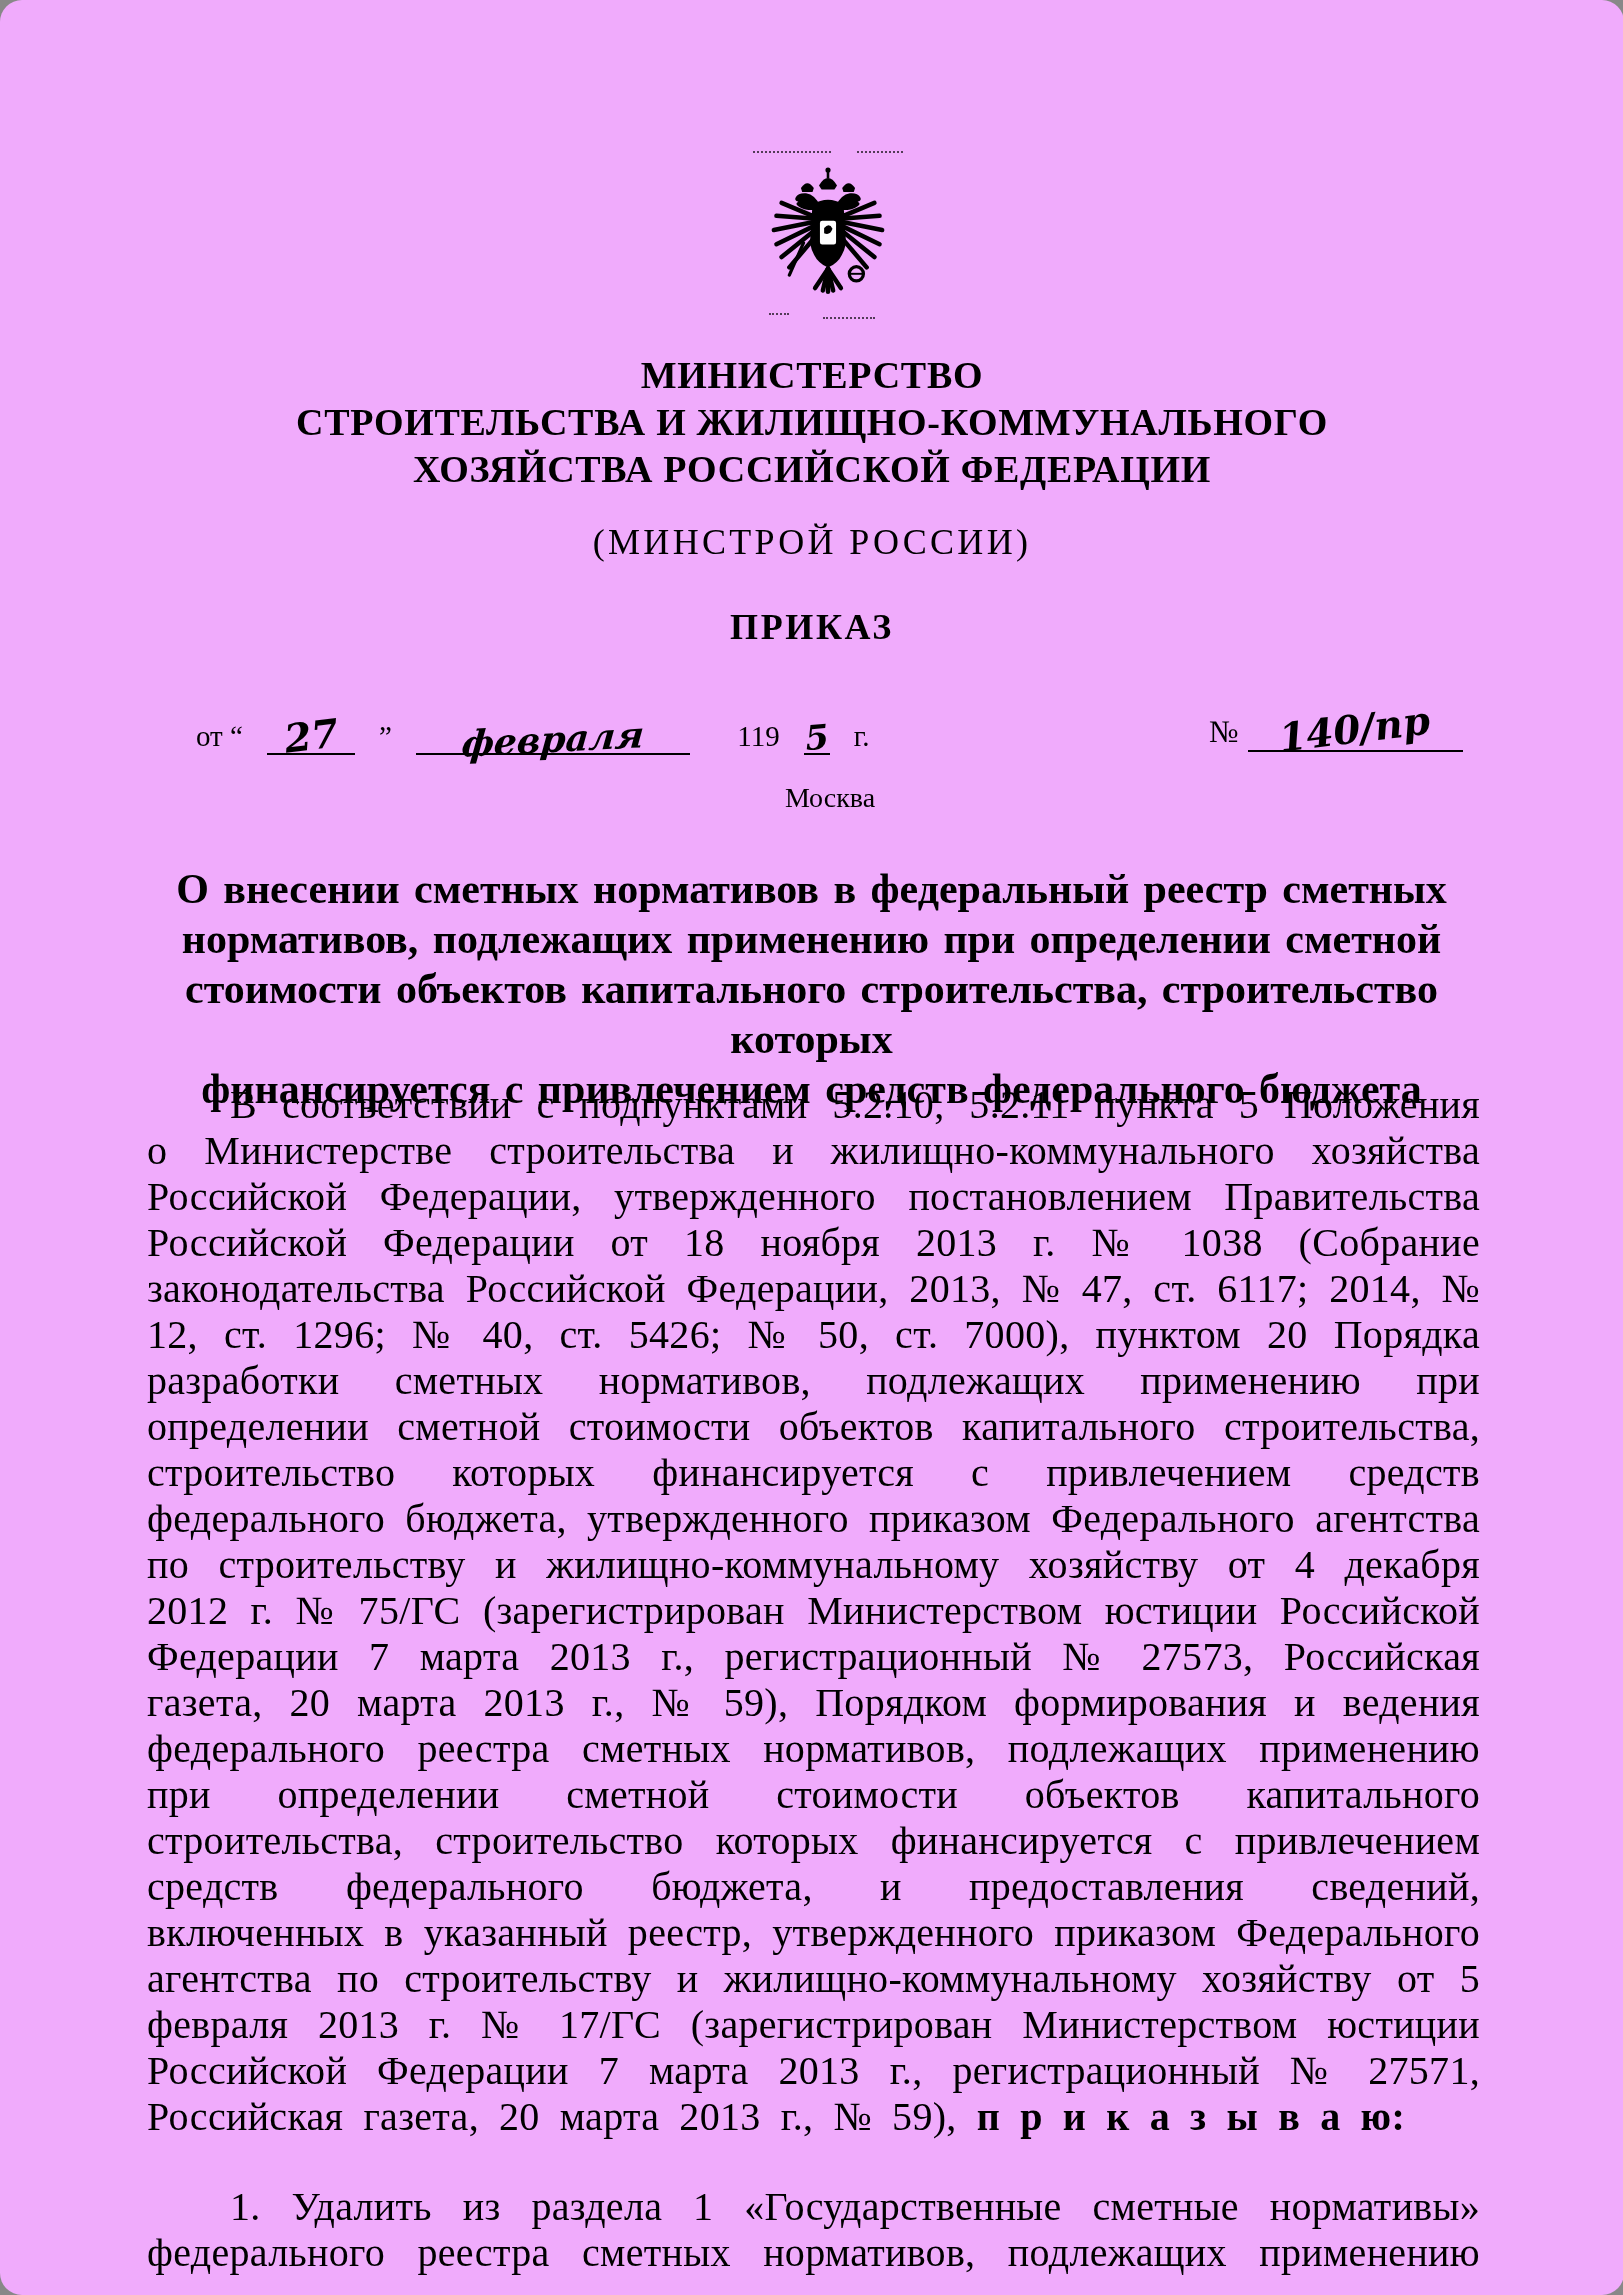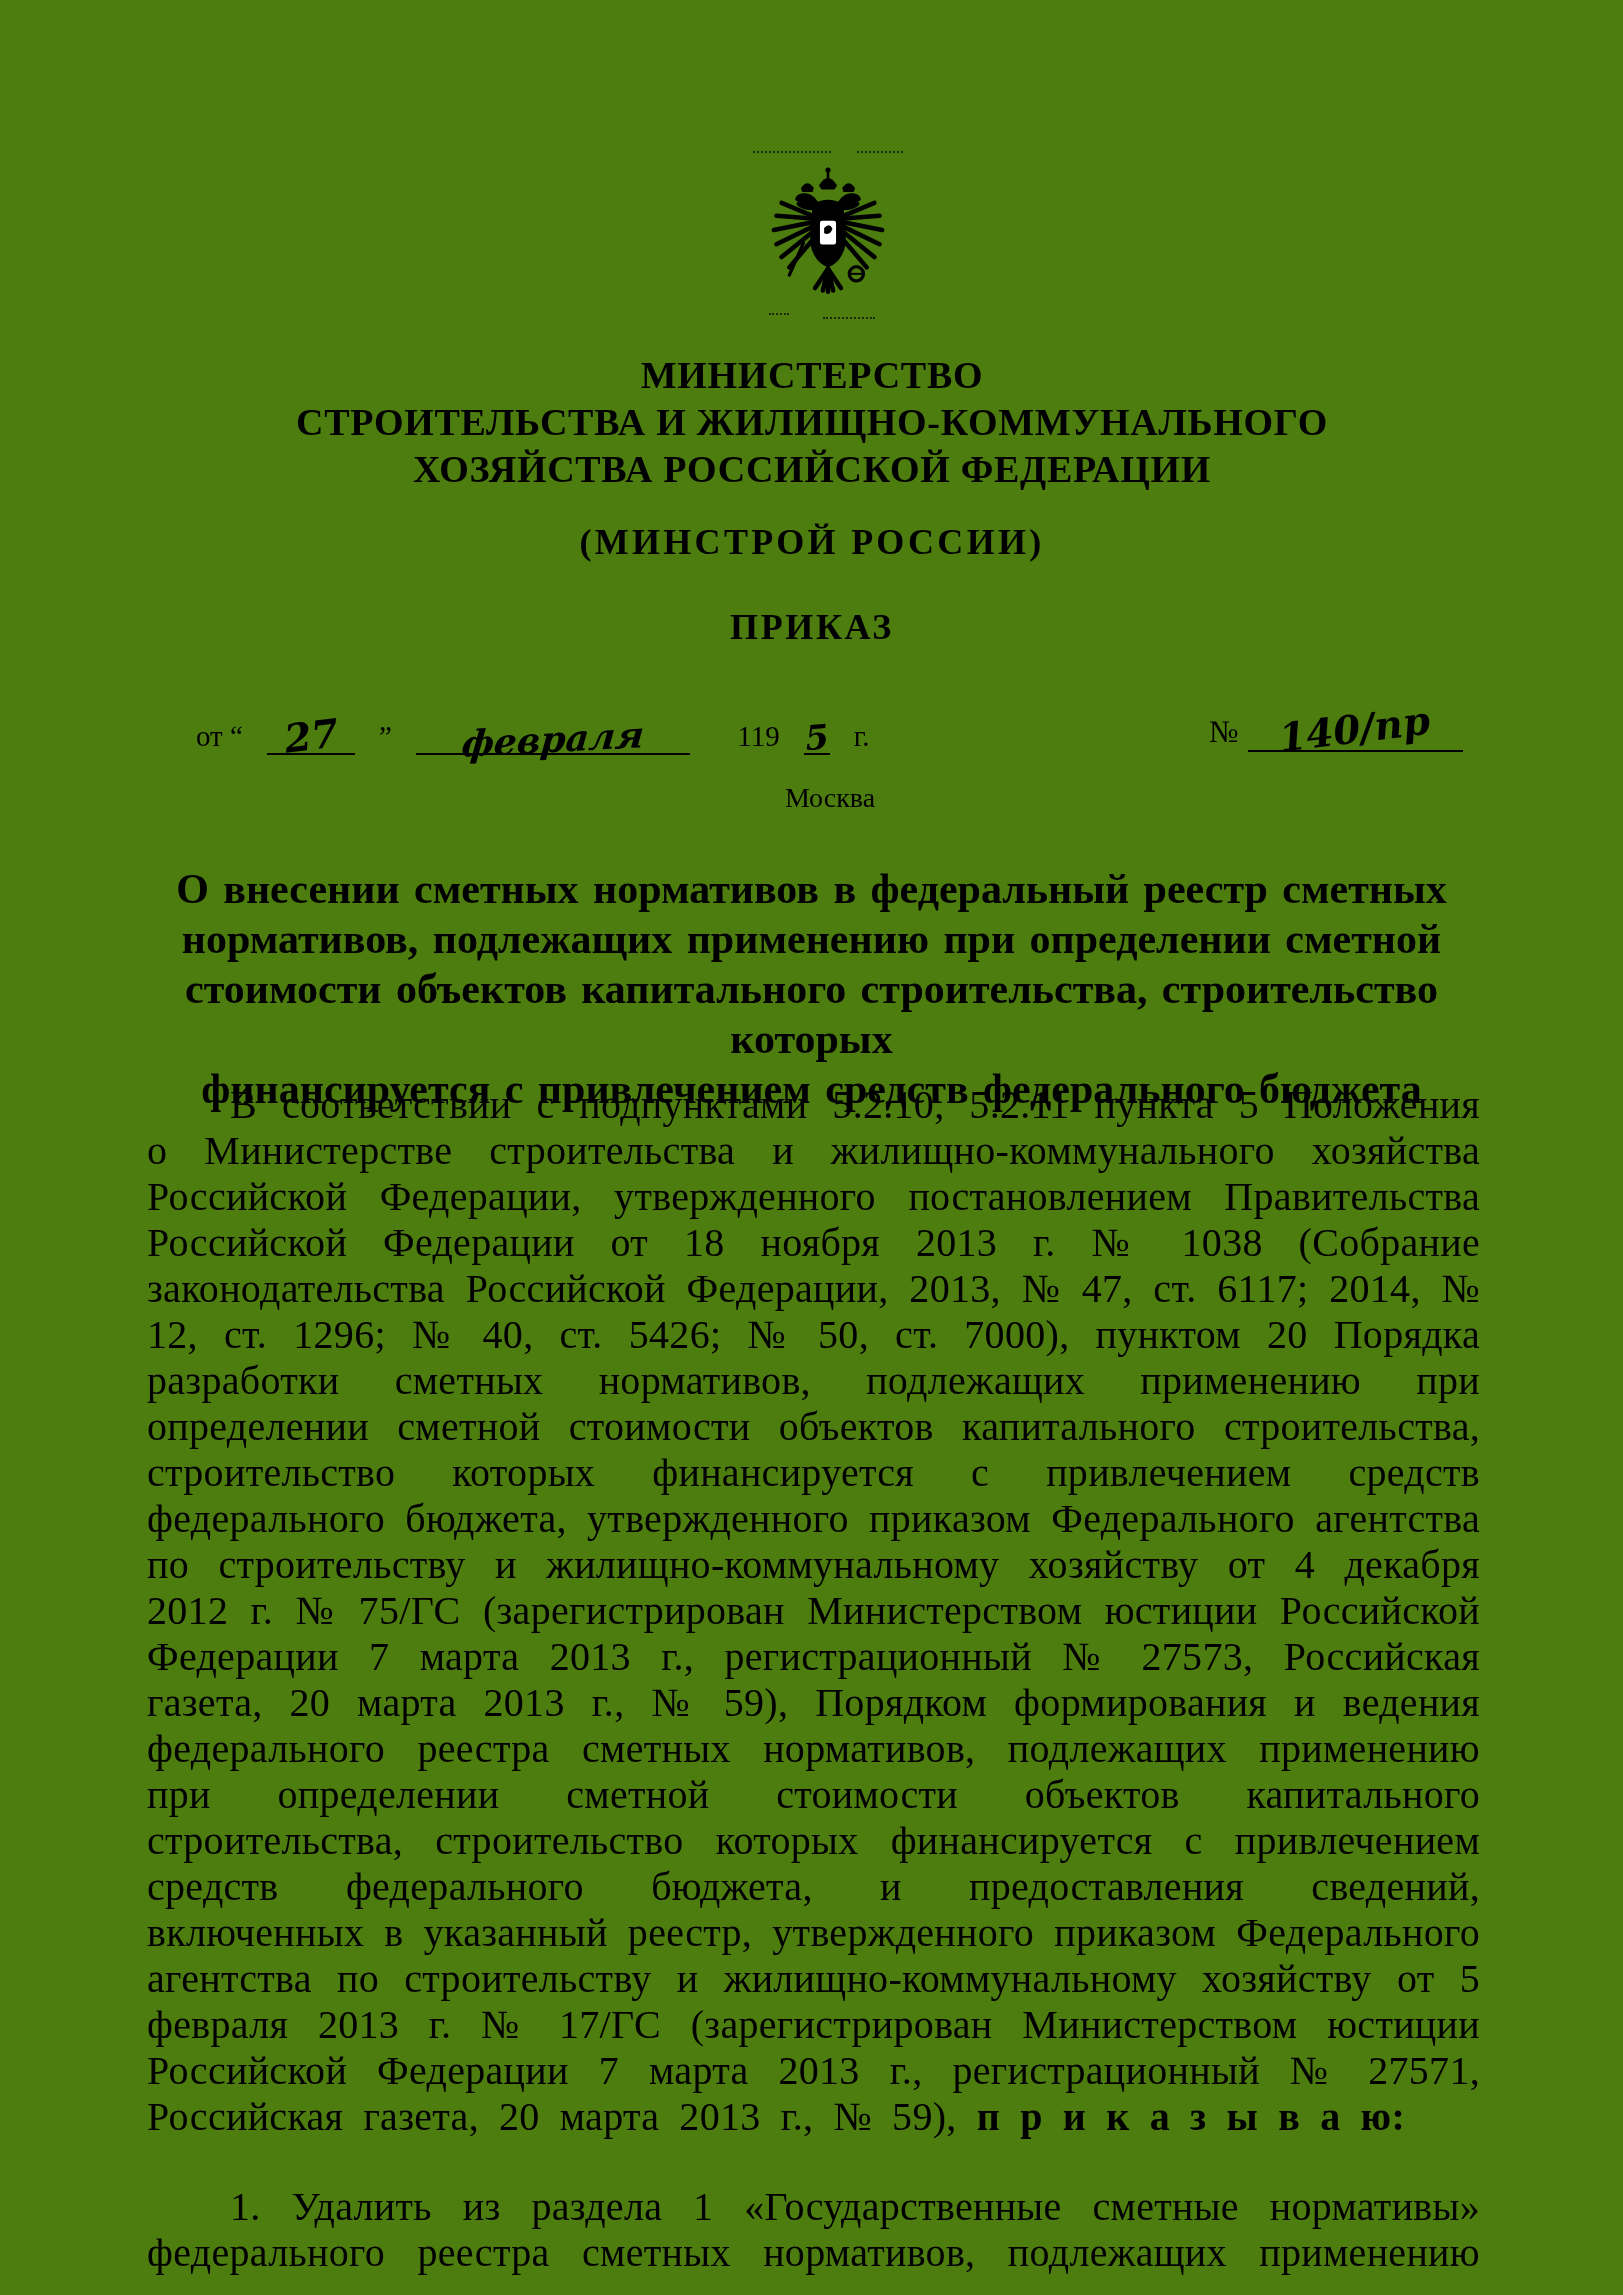--- a/index.html
+++ b/index.html
@@ -1,35 +1,36 @@
 <!DOCTYPE html>
 <html style="font-size:10.4px"><head>
 <meta charset="utf-8">
 <style>
   html,body{margin:0;padding:0;background:#888;}
   .page{
     position:relative;
     width:1624px;height:2295px;
-    background:#4d7c0f;
+    background:#f0abfc;
     color:#000;
     font-family:"Liberation Serif", serif;
     overflow:hidden;
+    border-radius:22px;
   }
   
   .dots{position:absolute;border-top:2px dotted #000;opacity:.65;}
   .d1{left:753px;top:151px;width:78px;}
   .d2{left:857px;top:151px;width:46px;}
   .d3{left:769px;top:313px;width:19.6px;}
   .d4{left:823px;top:317px;width:52px;}
   
   .emblem{position:absolute;left:770px;top:162px;width:116px;height:136px;}
   
   .center-abs{position:absolute;left:0;width:100%;text-align:center;}
   .ministry{top:352px;font-weight:bold;font-size:38px;line-height:47px;letter-spacing:0.7px;white-space:pre-line;}
-  .shortname{top:521px;font-weight:bold;font-size:36px;letter-spacing:3.3px;}
+  .shortname{top:521px;font-weight:normal;font-size:36px;letter-spacing:3.3px;}
   .doctype{top:606px;font-weight:bold;font-size:36px;letter-spacing:2.6px;}
   .city{top:782px;font-size:28px;margin-left:18px;}
   
   .date-row{position:absolute;left:0;top:690px;width:100%;height:65px;}
   .date-left{position:absolute;left:196px;bottom:0;display:flex;align-items:flex-end;gap:24px;}
   .date-right{position:absolute;left:1209px;bottom:2.6px;display:flex;align-items:flex-end;}
   .printed{font-size:29px;line-height:1;padding-bottom:3.9px;}
   .u{display:inline-block;border-bottom:2px solid #000;text-align:center;}
   .u-day{width:88px;}
   .u-month{width:274px;margin-right:23.5px;}

